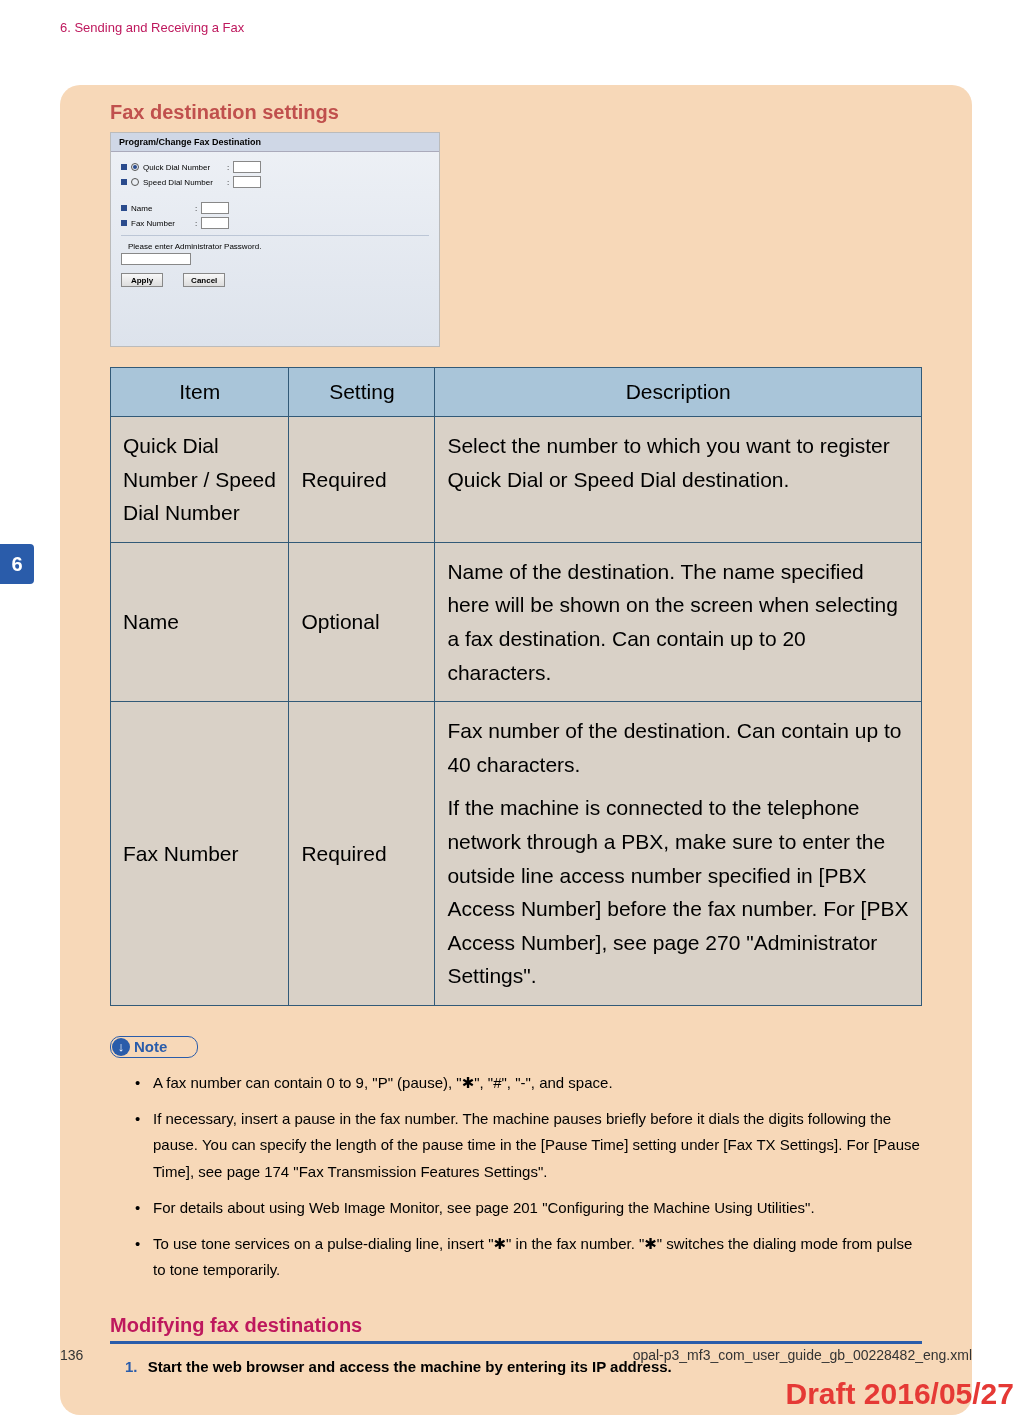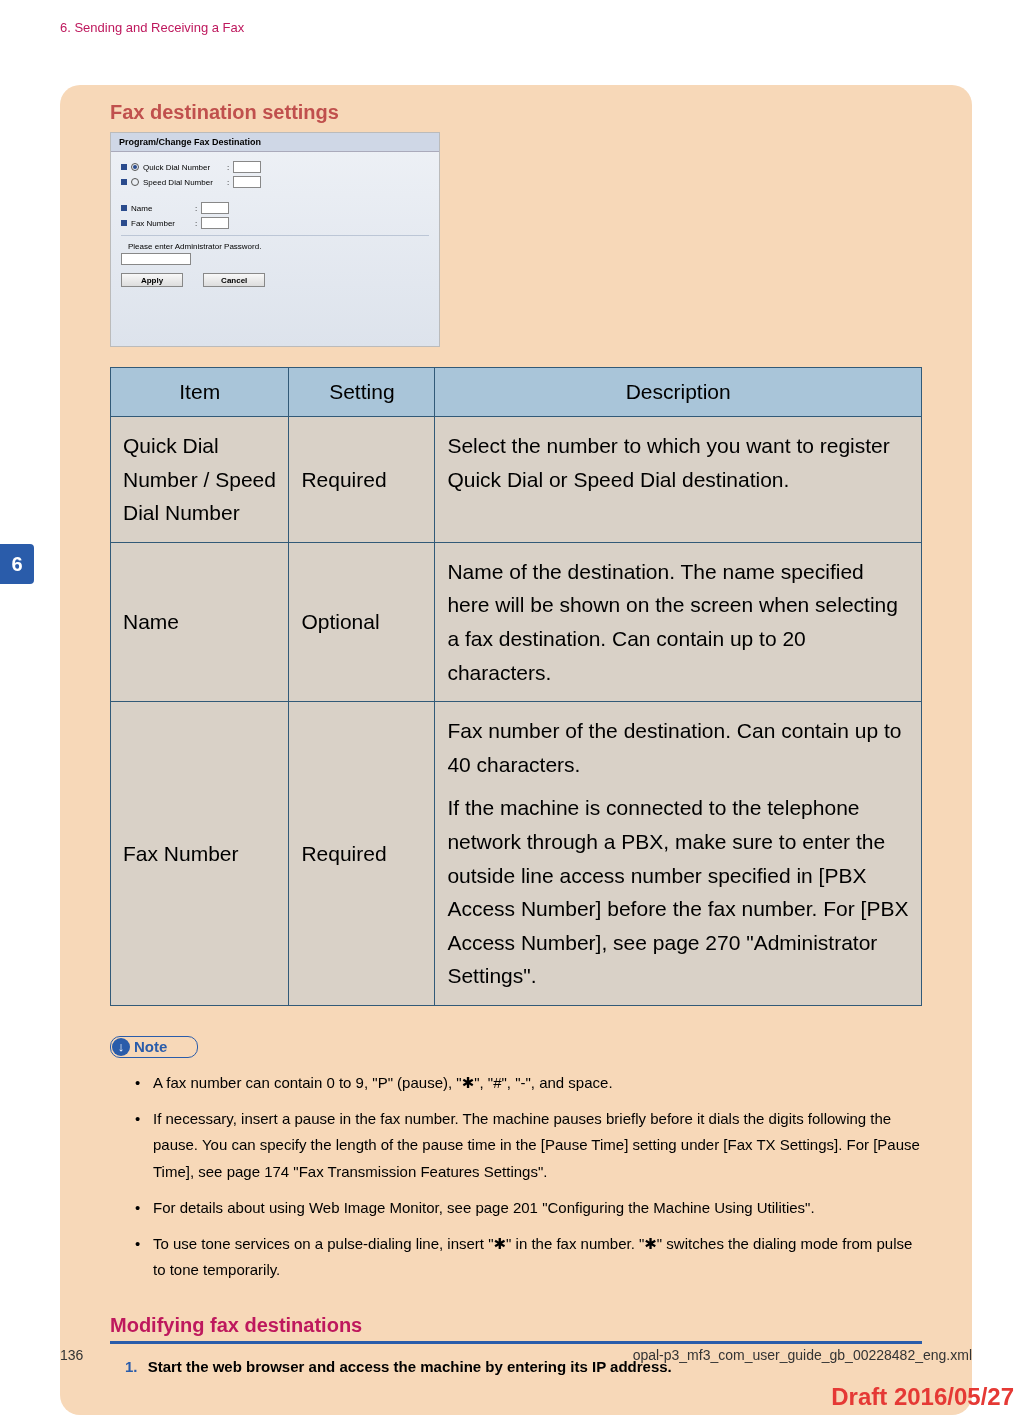--- a/index.html
+++ b/index.html
@@ -59,21 +59,21 @@
   .sh-row .radio.checked::after{content:"";position:absolute;inset:1px;border-radius:50%;background:#2a4b8d;}
   .sh-row .lbl { width: 80px; }
   .sh-row select, .sh-row input[type=text].tiny {
     height: 12px; font-size:8px; border:1px solid #888; background:#fff; width:28px; padding:0 2px;
   }
   .sh-row input.wide { width: 70px; }
   .screenshot .line{border-top:1px solid #bcc6d6;margin:6px 0;}
   .screenshot .pw-label{margin-top:6px;padding-left:7px;}
   .screenshot .pw-input{width:70px;height:12px;border:1px solid #888;background:#fff;margin-top:2px;}
   .screenshot .btn{
-    display:inline-block;width:62px;height:14px;line-height:14px;text-align:center;
+    display:inline-block;width:42px;height:14px;line-height:14px;text-align:center;
     background:linear-gradient(#f8f8f8,#ddd);border:1px solid #888;font-size:8px;font-weight:bold;margin-top:8px;
   }
   .screenshot .btn + .btn{margin-left:18px;}
 
   .settings-table {
     border-collapse: collapse;
     width: calc(100% - 100px);
     margin: 0 50px 18px 50px;
     font-size: 21px;
   }
@@ -133,21 +133,21 @@
     background:#2a5caa; color:#fff; display:flex; align-items:center; justify-content:center;
     font-size:20px; font-weight:bold; border-radius:0 4px 4px 0;
   }
 
   .footer {
     position:absolute; bottom:58px; left:60px; right:60px;
     display:flex; justify-content:space-between; font-size:14px; color:#333;
   }
   .draft {
     position:absolute; bottom:10px; right:18px;
-    color:#e53935; font-size:24px; font-weight:bold;
+    color:#e53935; font-size:30px; font-weight:bold;
   }
 </style>
 </head>
 <body>
 
 <div class="page">
 
   <div class="running-head">6. Sending and Receiving a Fax</div>
 
   <div class="side-tab">6</div>

